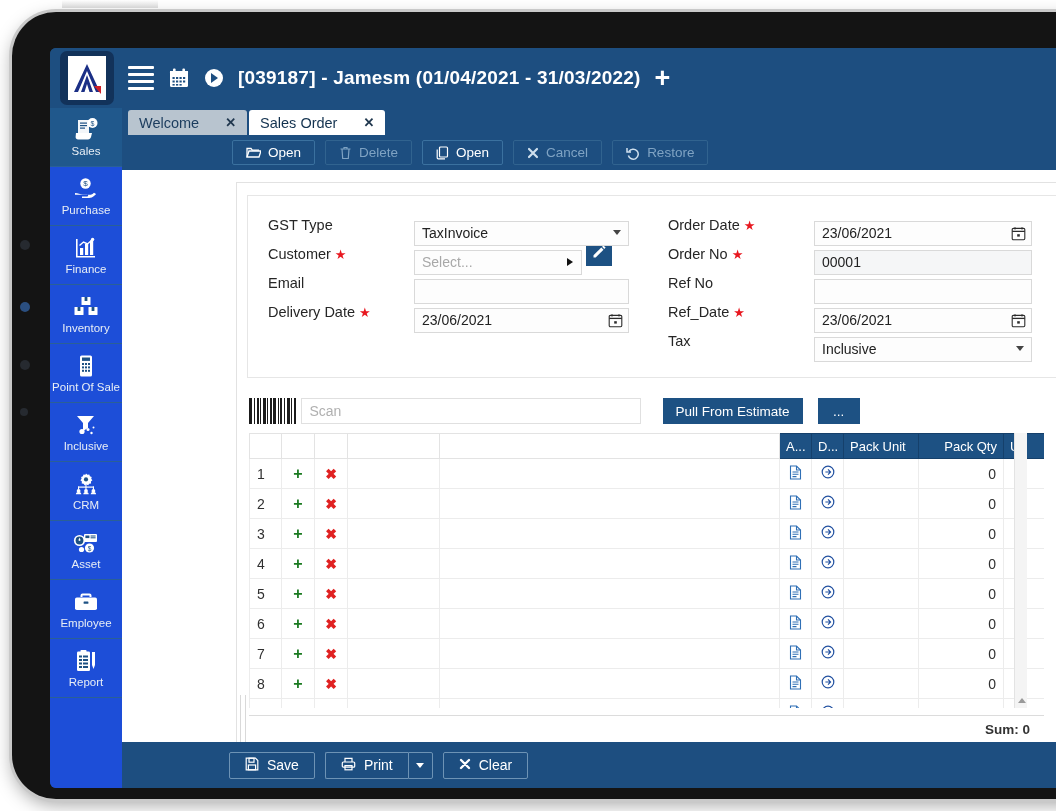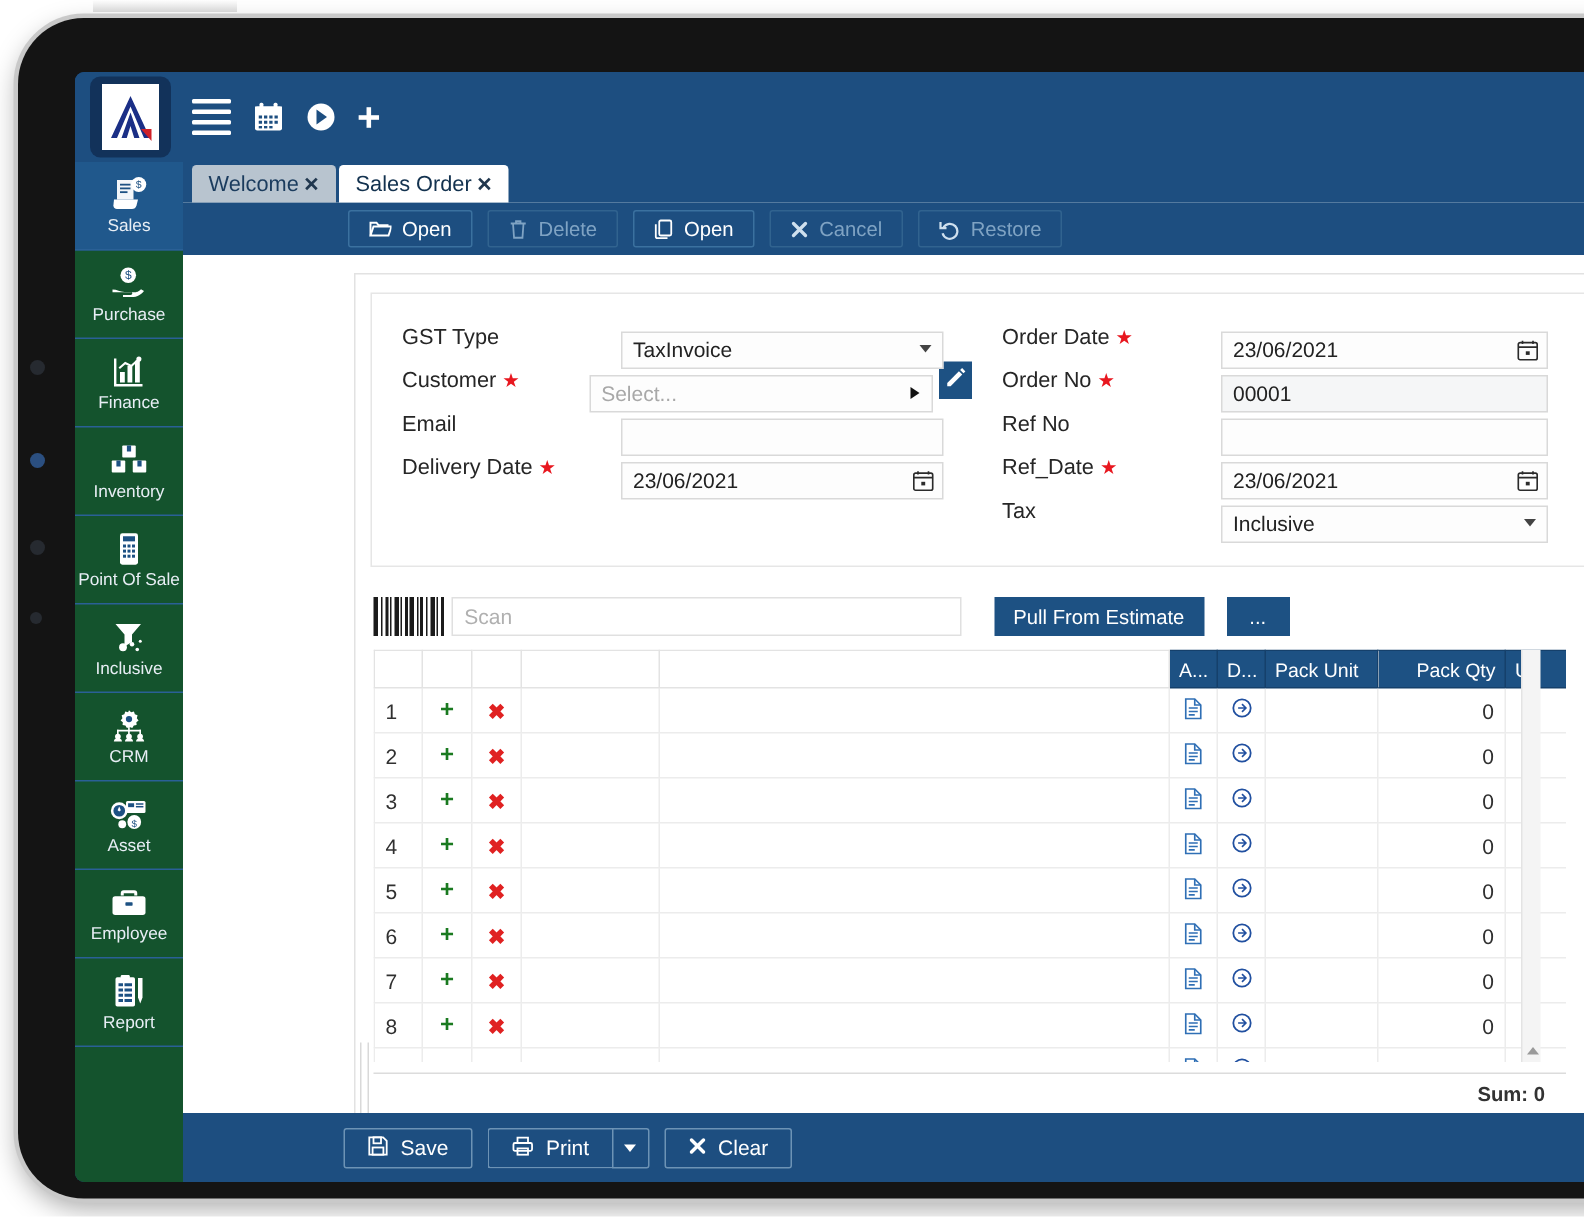--- a/index.html
+++ b/index.html
@@ -65,21 +65,21 @@
   .titlebar-text {
     color: #ffffff; font-size: 19px; font-weight: bold; letter-spacing: .2px;
     white-space: nowrap;
   }
   .plusbtn { color:#fff; font-size: 27px; font-weight: bold; line-height: 1; cursor: pointer; }
   .ticon { color:#fff; cursor:pointer; display:flex; align-items:center; }
 
   
   .sidebar {
     position: absolute; left: 0; top: 60px; width: 72px; bottom: 0;
-    background: #14532d;
+    background: #1d4ed8;
   }
   .side-item {
     height: 59px; width: 72px;
     display: flex; flex-direction: column; align-items: center; justify-content: center;
     gap: 3px;
     color: #e8eef5;
     border-bottom: 1px solid #2a6096;
     cursor: pointer;
   }
   .side-item.active { background: #20588c; }
@@ -90,21 +90,21 @@
   .main {
     position: absolute; left: 72px; top: 60px; right: 0; bottom: 0;
     background: #ffffff;
   }
   .tabbar {
     height: 27px; background: #1d4e80;
     display: flex; align-items: flex-end; padding-left: 6px;
   }
   .tab {
     height: 25px; padding: 0 11px; margin-right: 2px;
-    display: flex; align-items: center; gap: 3px;
+    display: flex; align-items: center; gap: 26px;
     font-size: 14.5px; color: #1b3c5e; background: #b8c4cf;
     border-radius: 3px 3px 0 0; cursor: pointer;
   }
   .tab.active { background: #ffffff; color: #13324f; }
   .tab .x { color: #20374e; font-weight: bold; font-size: 13px; }
 
   .toolbar {
     height: 35px; background: #1d4e80;
     display: flex; align-items: center; padding-left: 110px; gap: 10px;
   }
@@ -145,21 +145,21 @@
   .ctrl { position: relative; height: 25px; margin-top: 17px; }
   .inp {
     height: 25px; border: 1px solid #d9d9d9; background: #fdfdfd;
     font-size: 14px; color: #222; padding: 0 24px 0 7px;
     font-family: "Liberation Sans", sans-serif;
     outline: none; width: 100%;
   }
   .inp::placeholder { color: #a8a8a8; }
   .inp.grey { background: #f5f6f7; }
   .w215 { width: 215px; }
-  .w193 { width: 229px; }
+  .w193 { width: 168px; }
   .w218 { width: 218px; }
   .caret-dn {
     position: absolute; right: 8px; top: 9px;
     width: 0; height: 0;
     border-left: 4.5px solid transparent; border-right: 4.5px solid transparent;
     border-top: 5px solid #444; pointer-events: none;
   }
   .caret-rt {
     position: absolute; right: 9px; top: 8px;
     width: 0; height: 0;
@@ -320,20 +320,21 @@
           </svg>
         </span>
 
         <span class="ticon">
           <svg width="20" height="20" viewBox="0 0 20 20">
             <circle cx="10" cy="10" r="9" fill="#fff"></circle>
             <path d="M7 5 L14 10 L7 15 Z" fill="#1d4e80"></path>
           </svg>
         </span>
 
+        <span class="titlebar-text">[039187] - Jamesm (01/04/2021 - 31/03/2022)</span>
         <span class="plusbtn">+</span>
       </div>
 
       <div class="sidebar">
 
         <div class="side-item active">
           <span>
             <svg width="26" height="24" viewBox="0 0 26 24" fill="#fff">
               <path d="M5 2h11v13H5z" opacity=".95"></path>
               <g fill="#1d5183">

